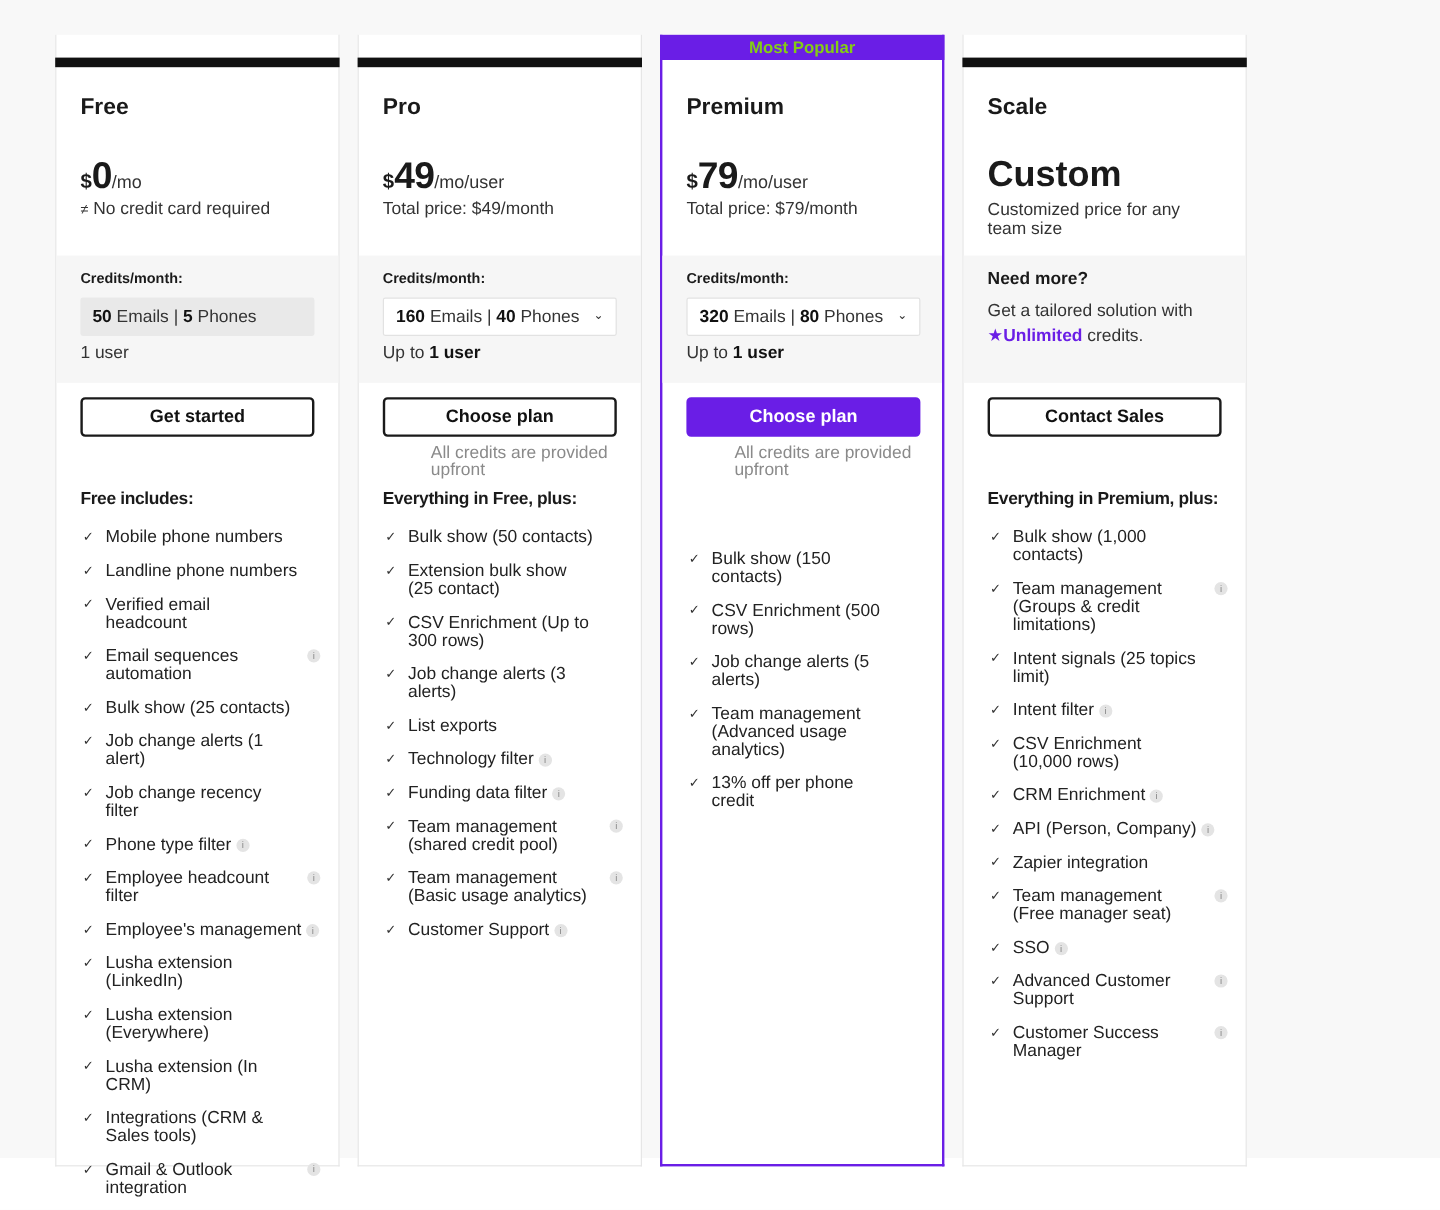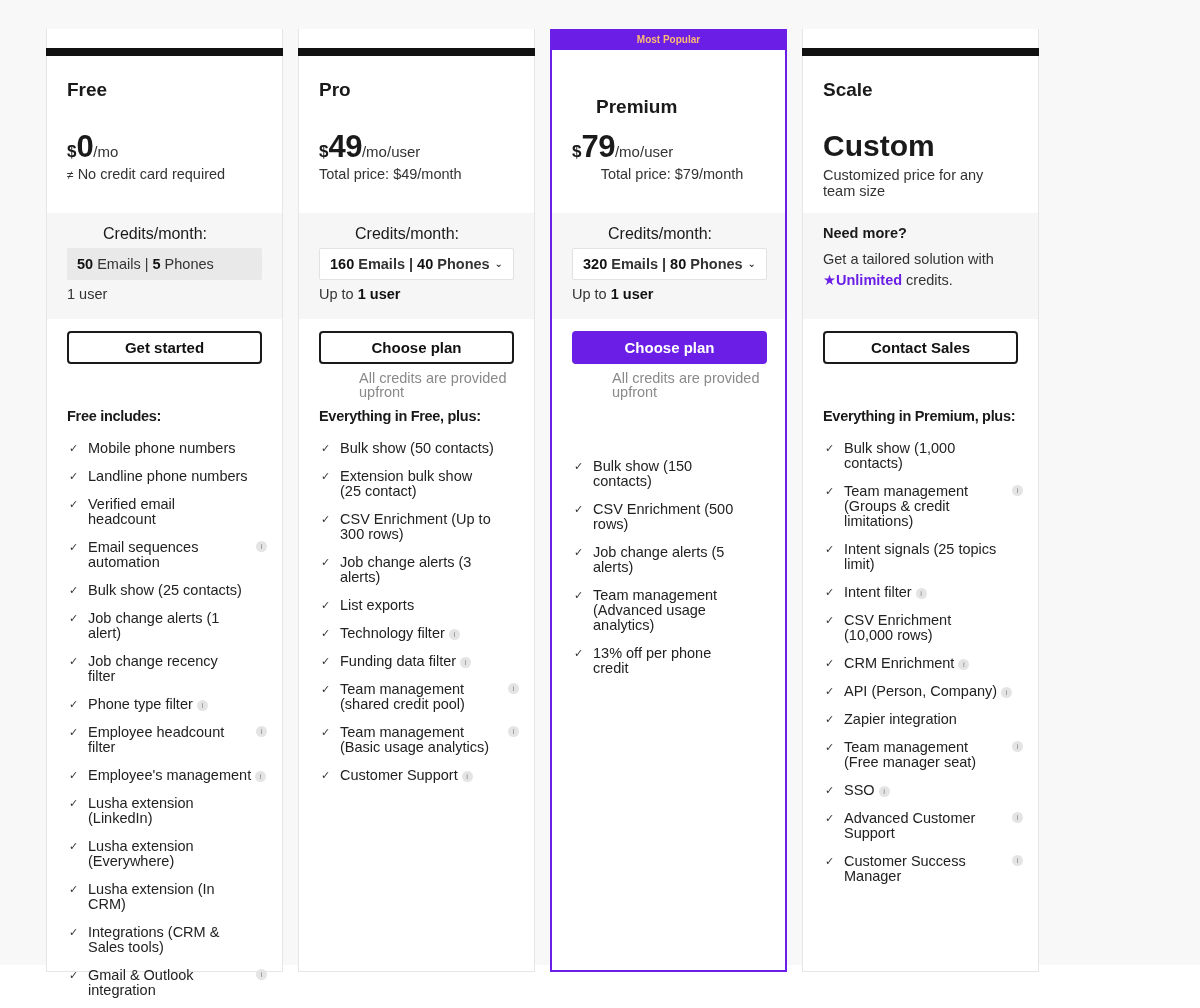--- a/index.html
+++ b/index.html
@@ -3,38 +3,38 @@
 <meta charset="utf-8">
 <style>
   * { box-sizing: border-box; margin: 0; padding: 0; }
   html, body { width: 1200px; height: 1008px; background: #ffffff; overflow: hidden; }
   body { font-family: "Liberation Sans", "DejaVu Sans", sans-serif; color: #1a1a1a; position: relative; }
   .page-bg { position: absolute; left: 0; top: 0; width: 1200px; height: 965px; background: #f8f8f8; }
   .plans { position: absolute; left: 46px; top: 29px; display: flex; gap: 15px; align-items: flex-start; }
   .card { position: relative; width: 237px; height: 943px; background: #ffffff; border: 1px solid #e6e6e6; border-top: none; }
   .card .topbar { position: absolute; left: -1px; right: -1px; top: 19px; height: 8px; background: #111111; }
   .card.popular { border: 2px solid #6a1ee6; border-top: none; }
-  .card.popular .topbar { background: #6a1ee6; top: 0; height: 21px; left: -2px; right: -2px; color: #fdba74; font-size: 10px; font-weight: bold; text-align: center; line-height: 21px; }
+  .card.popular .topbar { background: #6a1ee6; top: 0; height: 21px; left: -2px; right: -2px; color: #84cc16; font-size: 14px; font-weight: bold; text-align: center; line-height: 21px; }
   .inner { position: absolute; left: 0; right: 0; top: 27px; bottom: 0; }
   .card.popular .inner { top: 21px; }
 
   .plan-name { position: absolute; left: 20px; top: 23px; font-size: 19px; font-weight: 600; }
   .price { position: absolute; left: 20px; top: 76px; display: flex; align-items: baseline; }
   .price .cur { font-size: 17px; font-weight: bold; }
   .price .amt { font-size: 31px; font-weight: bold; letter-spacing: -0.5px; line-height: 30px; }
   .price .per { font-size: 15px; color: #333; }
   .price-sub { position: absolute; left: 20px; top: 110px; font-size: 14.5px; color: #333; width: 200px; line-height: 17px; }
   .custom { position: absolute; left: 20px; top: 73px; font-size: 30px; font-weight: bold; }
   .custom-sub { position: absolute; left: 20px; top: 111px; font-size: 14.5px; color: #333; width: 190px; line-height: 16px; }
 
   .credits { position: absolute; left: 0; right: 0; top: 157px; height: 106px; background: #f6f6f6; }
-  .credits .lbl { position: absolute; left: 20px; top: 12px; font-size: 16px; font-weight: normal; margin-left: 36px; }
+  .credits .lbl { position: absolute; left: 20px; top: 12px; font-size: 12px; font-weight: bold; }
   .credits .box { position: absolute; left: 20px; top: 35px; width: 195px; height: 32px; border-radius: 2px; font-size: 14.5px; line-height: 32px; padding-left: 10px; color: #333; }
   .credits .box.static { background: #e9e9e9; }
-  .credits .box.select { background: #ffffff; border: 1px solid #e2e2e2; line-height: 30px; font-weight: bold; }
+  .credits .box.select { background: #ffffff; border: 1px solid #e2e2e2; line-height: 30px; }
   .credits .box b { color: #111; }
   .credits .box .chev { position: absolute; right: 10px; top: 0; font-size: 10px; color: #333; }
   .credits .users { position: absolute; left: 20px; top: 73px; font-size: 14.5px; color: #333; }
   .credits .users b { color: #111; }
   .credits .need { position: absolute; left: 20px; top: 12px; font-size: 14.5px; font-weight: bold; }
   .credits .tail { position: absolute; left: 20px; top: 36px; width: 200px; font-size: 14.5px; color: #333; line-height: 21px; }
   .credits .tail .unl { color: #6a1ee6; font-weight: bold; }
 
   .cta { position: absolute; left: 20px; top: 275px; width: 195px; height: 33px; border: 2px solid #1a1a1a; border-radius: 4px; background: #fff; font-size: 15px; font-weight: 600; text-align: center; line-height: 29px; color: #111; cursor: pointer; }
   .cta.primary { background: #6a1ee6; border-color: #6a1ee6; color: #fff; }
@@ -129,27 +129,27 @@
           <li style="padding-right: 22px;"><span class="chk">✓</span><span>Team management (shared credit pool)</span><span class="info">i</span></li>
           <li style="padding-right: 22px;"><span class="chk">✓</span><span>Team management (Basic usage analytics)</span><span class="info">i</span></li>
           <li><span class="chk">✓</span><span>Customer Support</span><span class="info inline">i</span></li>
         </ul>
     </div>
   </div>
 
   <div class="card popular">
     <div class="topbar">Most Popular</div>
     <div class="inner" style="top:21px;">
-      <div class="plan-name" style="top:46px;margin-left:24px;">Premium</div>
+      <div class="plan-name" style="top:29px;">Premium</div>
       <div class="price" style="top:82px;">
         <span class="cur">$</span>
         <span class="amt">79</span>
         <span class="per">/mo/user</span>
       </div>
-      <div class="price-sub" style="top:116px;text-align:center;">Total price: $79/month</div>
+      <div class="price-sub" style="top:116px;">Total price: $79/month</div>
       <div class="credits" style="top:163px;">
         <div class="lbl">Credits/month:</div>
         <div class="box select">
           <b>320</b><span> Emails | </span><b>80</b><span> Phones</span>
           <span class="chev">⌄</span>
         </div>
         <div class="users"><span>Up to </span><b>1 user</b></div>
       </div>
       <div class="cta primary" style="top:281px;">Choose plan</div>
       <div class="note" style="top:321px;">All credits are provided upfront</div>

